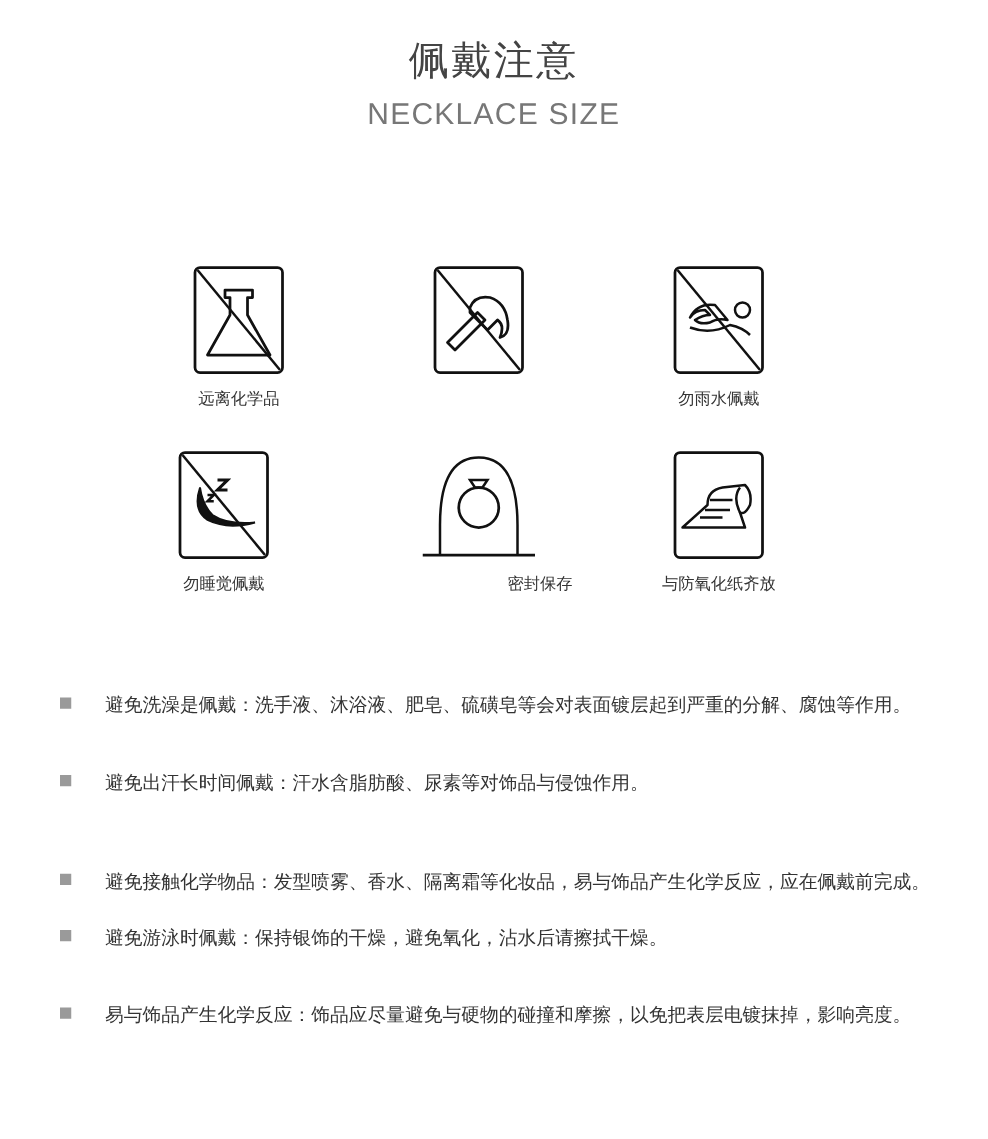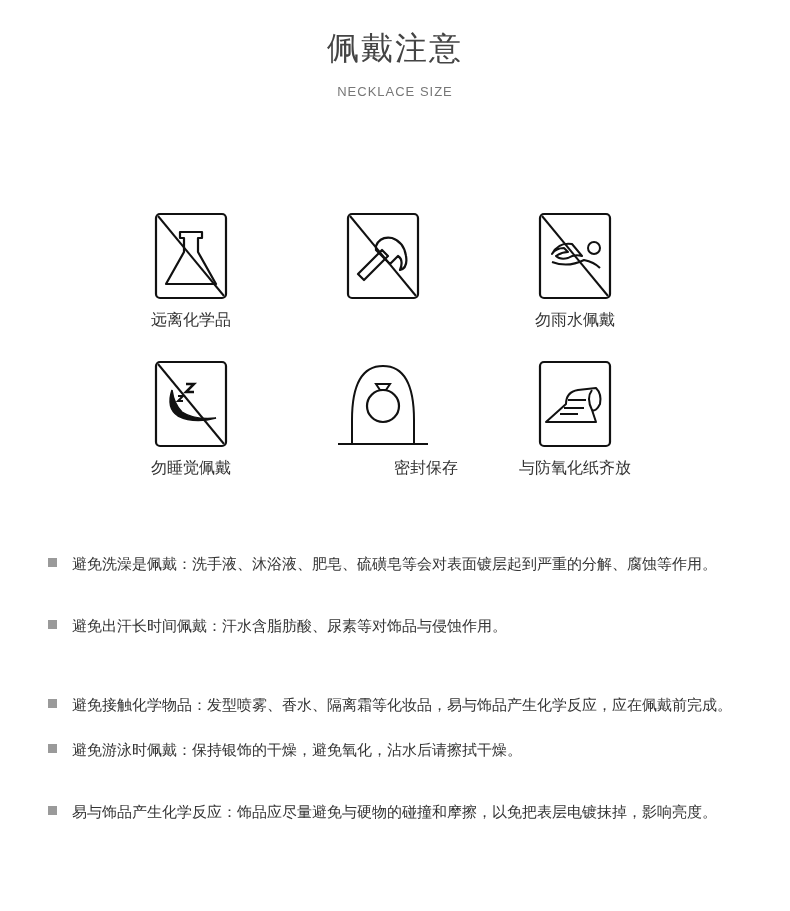--- a/index.html
+++ b/index.html
@@ -1,25 +1,25 @@
 <!DOCTYPE html>
 <html><head>
 <meta charset="utf-8">
 <style>
   html, body { margin: 0; padding: 0; background: #ffffff; }
   body { width: 790px; height: 911px; position: relative; overflow: hidden; font-family: "DejaVu Sans", "Liberation Sans", sans-serif; color: #333; }
   .title { position: absolute; top: 18px; left: 0; width: 790px; text-align: center; font-size: 32px; color: #444; letter-spacing: 2px; line-height: 60px; }
-  .subtitle { position: absolute; top: 80px; left: 0; width: 790px; text-align: center; font-size: 13px; color: #777; letter-spacing: 1px; line-height: 24px; font-family: "Liberation Sans", sans-serif; }
+  .subtitle { position: absolute; top: 80px; left: 0; width: 790px; text-align: center; font-size: 24px; color: #777; letter-spacing: 1px; line-height: 24px; font-family: "Liberation Sans", sans-serif; }
   .icon-cell { position: absolute; width: 150px; text-align: center; }
   .icon-svg { display: block; margin: 0 auto; }
-  .icon-label { font-size: 16px; color: #333; margin-top: 10px; line-height: 20px; }
+  .icon-label { font-size: 13px; color: #333; margin-top: 10px; line-height: 20px; }
   .notes { position: absolute; left: 48px; top: 552px; width: 705px; }
   .note { position: absolute; left: 0; width: 705px; font-size: 15px; line-height: 24px; color: #333; }
   .bullet { position: absolute; left: 0; top: 6px; width: 9px; height: 9px; background: #9a9a9a; }
-  .note-text { margin-left: 24px; display: block; text-align: justify; }
+  .note-text { margin-left: 36px; display: block; text-align: justify; }
 </style>
 </head>
 <body>
 
 <div class="title">佩戴注意</div>
 <div class="subtitle">NECKLACE SIZE</div>
 
 <div class="icon-cell" style="left:116px; top:212px;">
   <svg class="icon-svg" width="74" height="88" viewBox="0 0 74 88">
     <rect x="2" y="2" width="70" height="84" rx="4" fill="none" stroke="#111" stroke-width="2.2"></rect>
@@ -42,21 +42,21 @@
   <svg class="icon-svg" width="74" height="88" viewBox="0 0 74 88">
     <rect x="2" y="2" width="70" height="84" rx="4" fill="none" stroke="#111" stroke-width="2.2"></rect>
     <circle cx="56" cy="36" r="6" fill="none" stroke="#111" stroke-width="2"></circle>
     <path d="M14 42 Q20 30 34 32 L44 44 Q36 42 30 46 Q22 48 18 44 Q24 40 30 40 L26 36 Q18 36 14 42 Z" fill="none" stroke="#111" stroke-width="2" stroke-linejoin="round"></path>
     <path d="M14 50 Q30 56 46 48 Q56 50 62 56" fill="none" stroke="#111" stroke-width="2"></path>
     <line x1="4" y1="4" x2="70" y2="84" stroke="#111" stroke-width="2"></line>
   </svg>
   <div class="icon-label">勿雨水佩戴</div>
 </div>
 
-<div class="icon-cell" style="left:116px; top:360px;">
+<div class="icon-cell" style="left:104px; top:360px;">
   <svg class="icon-svg" width="74" height="88" viewBox="0 0 74 88">
     <rect x="2" y="2" width="70" height="84" rx="4" fill="none" stroke="#111" stroke-width="2.2"></rect>
     <path d="M18 30 Q12 48 24 56 Q40 64 62 58 Q40 60 28 52 Q20 44 18 30 Z" fill="#111" stroke="#111" stroke-width="1.5"></path>
     <path d="M32 24 H40 L32 32 H40" fill="none" stroke="#111" stroke-width="2.5"></path>
     <path d="M24 36 H29 L24 41 H29" fill="none" stroke="#111" stroke-width="2"></path>
     <line x1="4" y1="4" x2="70" y2="84" stroke="#111" stroke-width="2"></line>
   </svg>
   <div class="icon-label">勿睡觉佩戴</div>
 </div>
 

